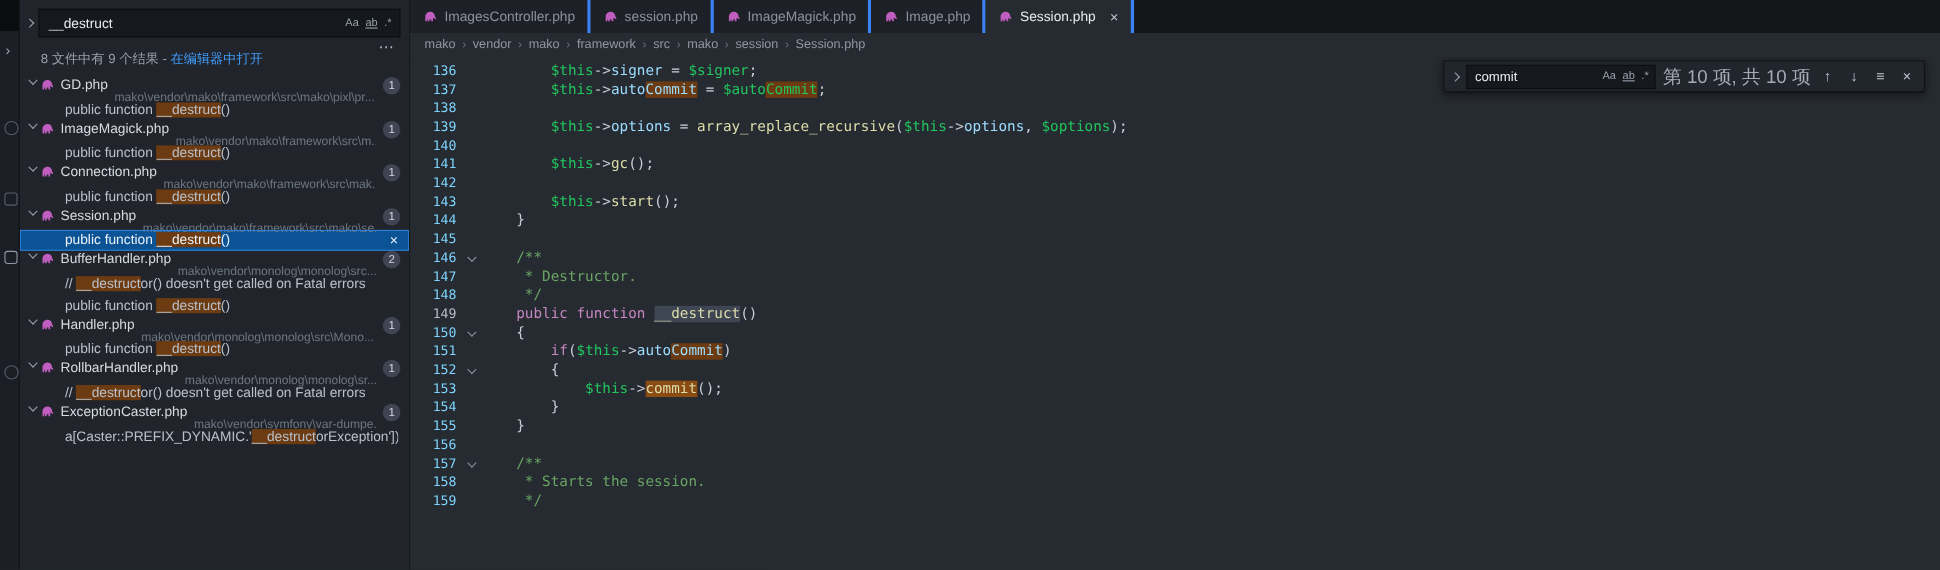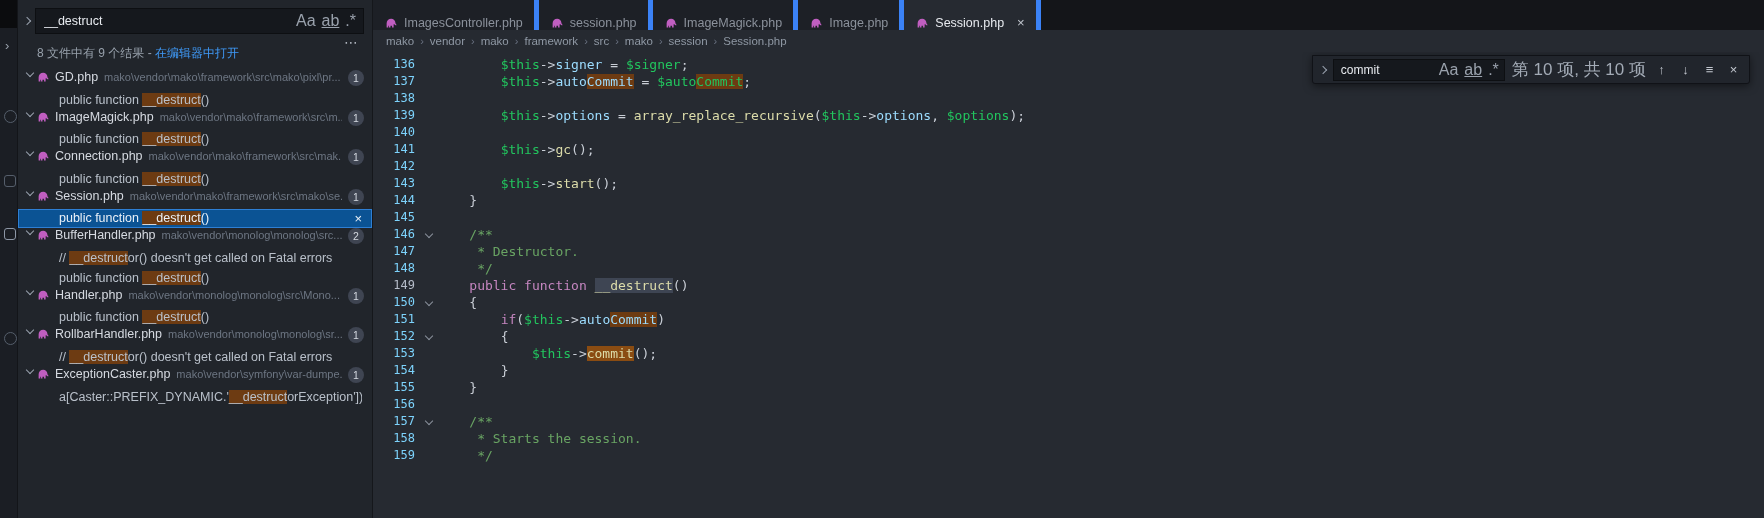--- a/index.html
+++ b/index.html
@@ -20,42 +20,42 @@
   .sb-header{height:28px;background:#0b0c0e;display:flex;align-items:center;padding:0 12px 0 20px;flex:none}
   .sb-title{font-size:12px;color:#d7dae0}
   .sb-actions{margin-left:auto;display:flex;gap:12px}
   .hicon{color:#b8bec8;font-size:13px;width:16px;text-align:center;cursor:pointer}
   .search-row{display:flex;align-items:center;padding:8px 8px 4px 6px;gap:5px;flex:none}
   .chev{width:6px;height:6px;border-right:1.4px solid #99a1ad;border-bottom:1.4px solid #99a1ad;display:inline-block;flex:none}
   .chev.down{transform:rotate(45deg);margin:0 3px 2px 3px}
   .chev.right{transform:rotate(-45deg)}
   .searchbox{flex:1;height:26px;background:#15181d;border:1px solid #0d0f12;display:flex;align-items:center;padding:0 4px 0 8px;min-width:0}
   .sinput{flex:1;background:transparent;border:0;outline:0;color:#e8ebf0;font-size:12.5px;font-family:inherit;min-width:0}
-  .toggle{color:#9aa2ad;font-size:16px;padding:1px 3px;border-radius:3px;flex:none;cursor:pointer}
+  .toggle{color:#9aa2ad;font-size:10px;padding:1px 3px;border-radius:3px;flex:none;cursor:pointer}
   .toggle.ww{text-decoration:underline}
   .summary{padding:7px 10px 5px 19px;font-size:12px;color:#97a0ab;position:relative;flex:none}
   .link{color:#3f9bfa;cursor:pointer;text-decoration:none}
   .more{position:absolute;right:14px;top:-4px;color:#aeb4bd;font-size:14px;cursor:pointer}
   .tree{font-size:12.5px;flex:1;overflow:hidden;padding-top:3px}
   .frow{height:19.8px;display:flex;align-items:flex-start;padding:0 8px 0 6px;color:#d6dae1;cursor:pointer;white-space:nowrap}
   .fname{margin:0 6px 0 5px}
-  .fpath{color:#6d7683;font-size:11px;overflow:hidden;flex:1;margin-top:1px}
+  .fpath{color:#6d7683;font-size:11px;overflow:hidden;flex:1;margin-top:13px}
   .badge{flex:none;background:#3f4552;color:#d3d8df;font-size:10.5px;min-width:16px;height:16px;border-radius:9px;display:flex;align-items:center;justify-content:center;padding:0 4px;margin-left:6px}
   .mrow{height:19.8px;display:flex;align-items:center;padding:0 10px 0 41px;color:#b9c0ca;cursor:pointer;white-space:nowrap}
   .mrow.selected{background:#0b5394;color:#eaf1f8;outline:1px solid #2e7fd4;outline-offset:-1px}
   .mtext{overflow:hidden}
   .shl{background:#6d3b12}
   .mclose{margin-left:auto;color:#eaf1f8;font-size:13px;cursor:pointer}
   .php-icon{display:inline-flex;flex:none}
   .php-icon svg{display:block}
 
   
   .editor{flex:1;display:flex;flex-direction:column;min-width:0}
   .tabbar{height:30px;background:#141519;display:flex;align-items:stretch;flex:none}
-  .tab{display:flex;align-items:flex-end;gap:6px;padding:0 11px;background:#1d2026;border-right:5px solid #3b82f6;color:#8b919b;font-size:12.5px;cursor:pointer;white-space:nowrap}
+  .tab{display:flex;align-items:center;gap:6px;padding:0 11px;background:#1d2026;border-right:3px solid #3b82f6;color:#8b919b;font-size:12.5px;cursor:pointer;white-space:nowrap}
   .tab.active{background:#262a31;color:#e7eaef}
   .tab-close{margin-left:7px;color:#c2c7cf;font-size:13px;cursor:pointer}
   .breadcrumb{height:22px;display:flex;align-items:center;padding:0 13px;font-size:11.5px;color:#8f98a4;gap:6px;flex:none;background:#262a31}
   .bc-sep{color:#697180;font-size:11px}
   .bc-item{cursor:pointer}
   .code-area{flex:1;position:relative;overflow:hidden;background:#262a31}
   .code-lines{margin-top:4px;font-family:"DejaVu Sans Mono","Liberation Mono",monospace;font-size:13px}
   .cline{display:flex;height:17px;line-height:17px;white-space:pre}
   .ln{width:46px;text-align:right;color:#7dd3fc;font-size:12px;flex:none;padding-right:4px;font-family:"DejaVu Sans Mono","Liberation Mono",monospace}
   .cline.active .ln{color:#b6bdc9}

